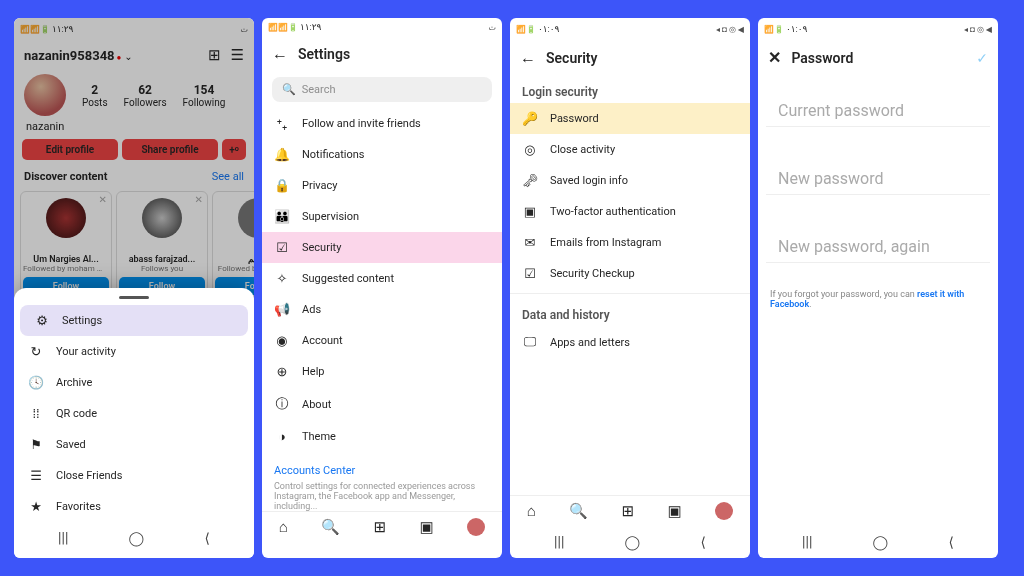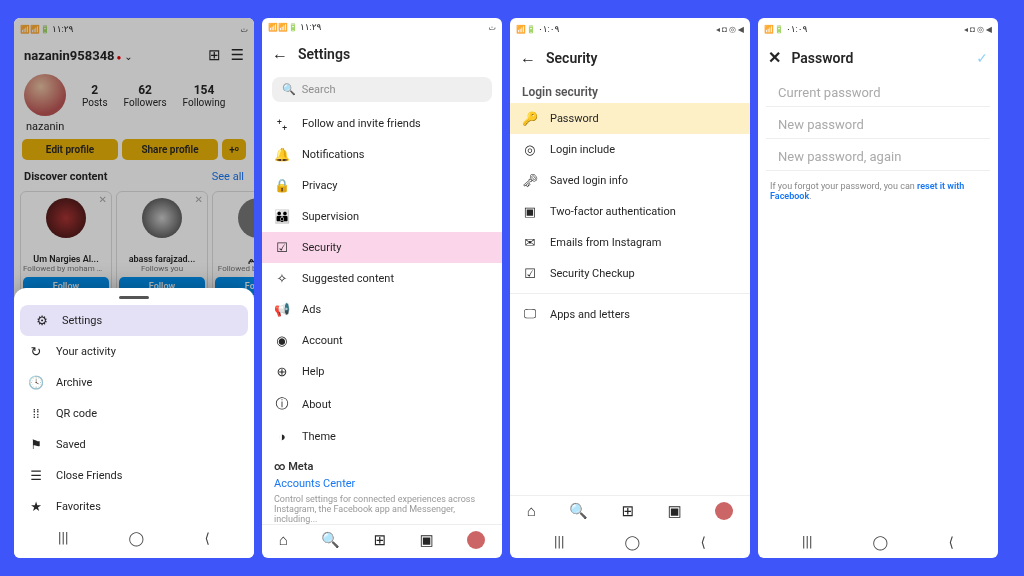--- a/index.html
+++ b/index.html
@@ -21,21 +21,21 @@
   .profile-row{display:flex;align-items:center;padding:6px 10px;justify-content:space-between;}
   .username{font-weight:700;font-size:13px;}
   .red-dot{color:#e00;font-size:8px;margin-left:2px;}
   .icons-right{display:flex;gap:10px;font-size:15px;}
   .stats{display:flex;align-items:center;padding:4px 10px;gap:16px;}
   .avatar{width:42px;height:42px;border-radius:50%;background:#b33;background-image:radial-gradient(circle at 40% 30%,#e8c3a3 0%,#b55 70%);position:relative;}
   .stat{text-align:center;font-size:10px;}
   .stat b{display:block;font-size:12px;}
   .display-name{padding:0 12px;font-size:11px;}
   .btn-row{display:flex;gap:4px;padding:6px 8px;}
-  .btn{flex:1;text-align:center;padding:5px 0;background:#eab308;border-radius:5px;font-size:10px;font-weight:600;}
+  .btn{flex:1;text-align:center;padding:5px 0;background:#ef4444;border-radius:5px;font-size:10px;font-weight:600;}
   .btn.icon-btn{flex:0 0 24px;}
   .discover{display:flex;justify-content:space-between;padding:4px 10px;font-size:11px;}
   .discover a{color:#1877f2;}
   .cards{display:flex;gap:4px;padding:4px 6px;overflow:hidden;}
   .card{width:86px;flex-shrink:0;border:1px solid #ddd;border-radius:6px;text-align:center;padding:6px 2px;position:relative;}
   .card .close{position:absolute;top:2px;right:4px;color:#aaa;font-size:10px;}
   .card .av{width:40px;height:40px;border-radius:50%;background:#333;margin:0 auto 4px;}
   .card .nm{font-size:9px;font-weight:600;white-space:nowrap;overflow:hidden;text-overflow:ellipsis;margin-top:16px;}
   .card .sub{font-size:8px;color:#777;white-space:nowrap;overflow:hidden;text-overflow:ellipsis;}
   .card .fbtn{margin-top:4px;background:#0095f6;color:#fff;border-radius:5px;padding:4px 16px;font-size:9px;font-weight:600;}
@@ -62,21 +62,21 @@
   .meta a{color:#1877f2;display:block;margin-top:4px;}
   .meta .desc{color:#999;font-size:9px;margin-top:4px;}
   .hr{height:1px;background:#eee;margin:4px 0;}
   
   .bottom-nav{display:flex;justify-content:space-around;align-items:center;padding:6px 0;border-top:1px solid #eee;margin-top:auto;}
   .bottom-nav span{font-size:15px;}
   .avatar-sm{width:18px;height:18px;border-radius:50%;background:#c66;}
   
   
   .pwd-info{padding:6px 12px;font-size:10px;color:#888;line-height:1.4;}
-  .field{padding:10px 12px 6px;border-bottom:1px solid #eee;margin:0 8px;color:#aaa;font-size:13px;}
+  .field{padding:10px 12px 6px;border-bottom:1px solid #eee;margin:16px 8px;color:#aaa;font-size:16px;}
   .forgot{padding:10px 12px;font-size:9px;color:#888;}
   .forgot a{color:#1877f2;font-weight:600;}
   .check{color:#8fd0f7;font-size:14px;margin-left:auto;}
   
   .grow{flex:1;}
 </style>
 </head>
 <body>
 
 <div class="container">
@@ -237,21 +237,20 @@
         <div class="list-item">
           <span class="ic">ⓘ</span>
           <span>About</span>
         </div>
         <div class="list-item">
           <span class="ic">◑</span>
           <span>Theme</span>
         </div>
       </div>
     <div class="meta">
-      <div class="brand">∞ Meta</div>
       <a>Accounts Center</a>
       <div class="desc">Control settings for connected experiences across Instagram, the Facebook app and Messenger, including...</div>
     </div>
     <div class="grow"></div>
     <div class="bottom-nav">
       <span>⌂</span>
       <span>🔍</span>
       <span>⊞</span>
       <span>▣</span>
       <span class="avatar-sm"></span>
@@ -278,40 +277,41 @@
       <h1>Security</h1>
     </div>
     <div class="section-title">Login security</div>
     <div id="security-items1">
         <div class="list-item hl-yellow">
           <span class="ic">🔑</span>
           <span>Password</span>
         </div>
         <div class="list-item">
           <span class="ic">◎</span>
-          <span>Login include</span>
+          <span>Close activity</span>
         </div>
         <div class="list-item">
           <span class="ic">🗝</span>
           <span>Saved login info</span>
         </div>
         <div class="list-item">
           <span class="ic">▣</span>
           <span>Two-factor authentication</span>
         </div>
         <div class="list-item">
           <span class="ic">✉</span>
           <span>Emails from Instagram</span>
         </div>
         <div class="list-item">
           <span class="ic">☑</span>
           <span>Security Checkup</span>
         </div>
       </div>
     <div class="hr"></div>
+    <div class="section-title">Data and history</div>
     <div id="security-items2">
         <div class="list-item">
           <span class="ic">🖵</span>
           <span>Apps and letters</span>
         </div>
       </div>
     <div class="grow"></div>
     <div class="bottom-nav">
       <span>⌂</span>
       <span>🔍</span>

